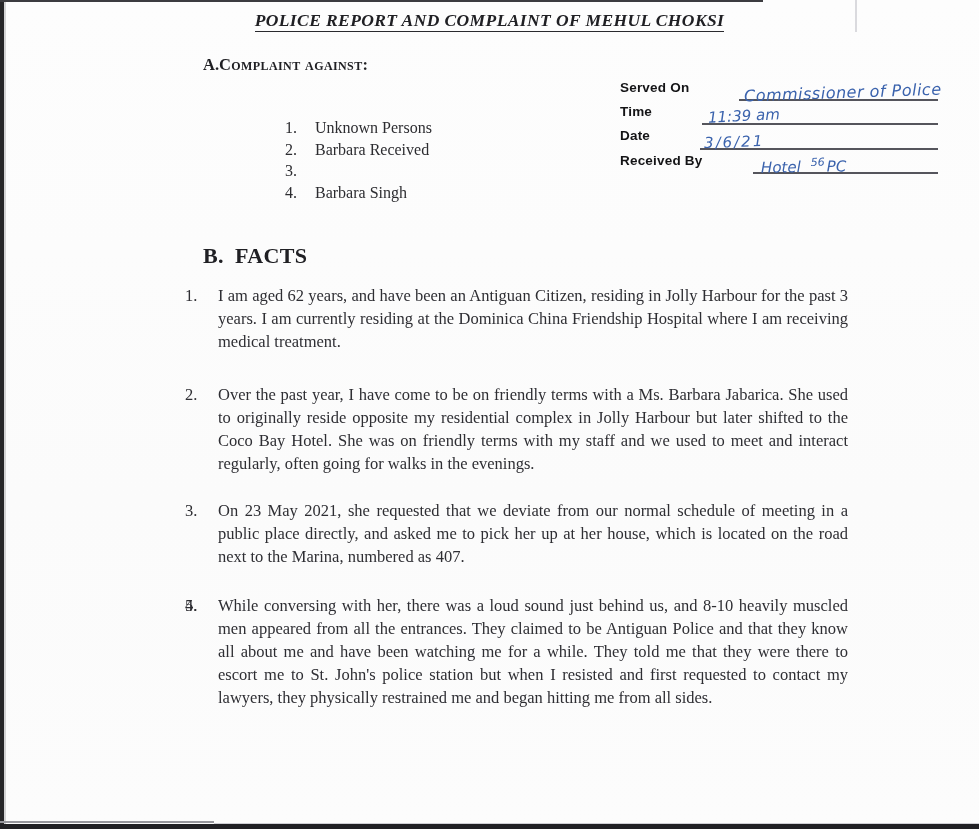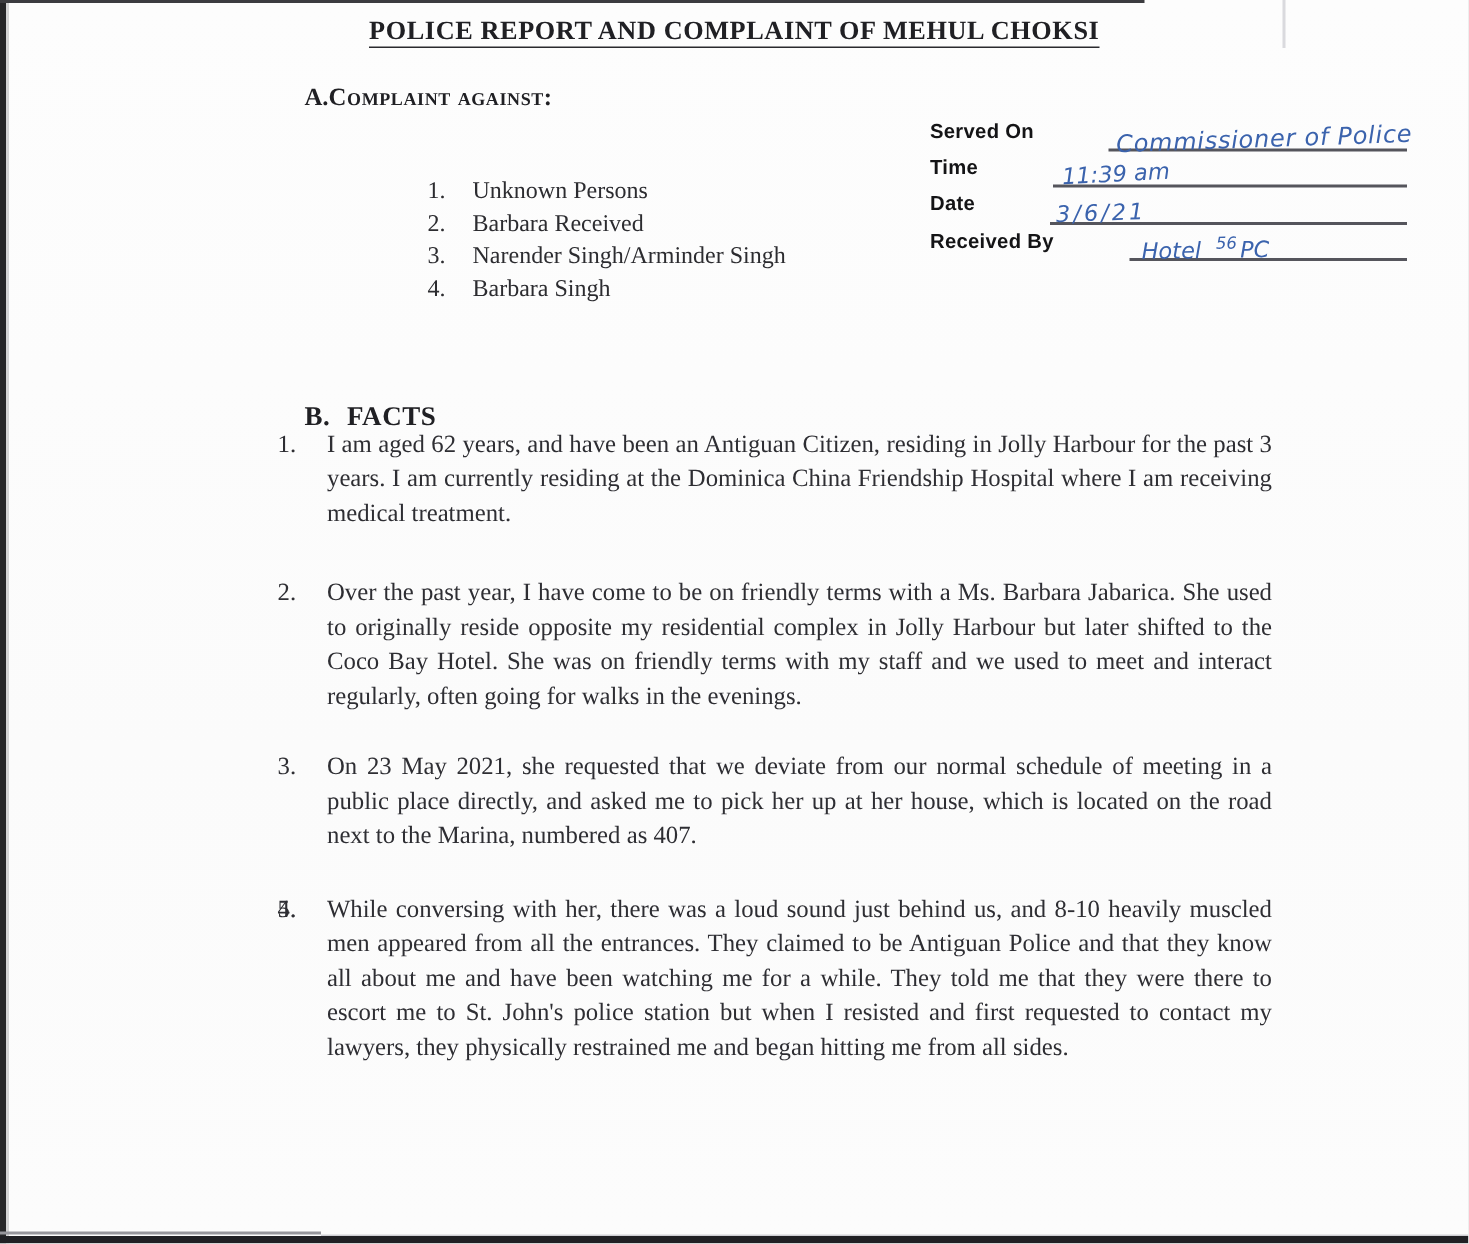--- a/index.html
+++ b/index.html
@@ -18,33 +18,33 @@
   .edge-bottom { position:absolute; left:0; bottom:0; width:979px; height:5px; background:#202024; }
   .edge-bottom-line  { position:absolute; left:0; bottom:6px; width:214px; height:2px; background:#96969c; }
   .edge-bottom-line2 { position:absolute; left:214px; bottom:5px; width:765px; height:1px; background:#cfcfd4; }
   .mark-topright { position:absolute; left:855px; top:0; width:2px; height:32px; background:#dadade; }
 
   
   .title {
     position:absolute; top:10px; left:0; width:100%;
     box-sizing:border-box;
     text-align:center; font-weight:bold; font-size:17.5px;
-    letter-spacing:.4px; color:#202024; white-space:nowrap;
+    letter-spacing:.4px; color:#202024; white-space:nowrap;font-style:italic;
   }
   .title .underlined { border-bottom:1.6px solid #2a2a2e; padding-bottom:1px; }
 
   
   .section-a {
     position:absolute; left:203px; top:55px;
     font-weight:bold; font-size:16.5px; color:#202024;
   }
   .section-a .sc { font-variant:small-caps; letter-spacing:.4px; }
   .section-b {
     position:absolute; left:203px; top:243px;
-    font-weight:bold; font-size:18px; letter-spacing:.4px; color:#202024;margin-top:24px;
+    font-weight:bold; font-size:22px; letter-spacing:.4px; color:#202024;
   }
   .section-b .lbl { margin-left:11px; }
 
   
   .accused-list { position:absolute; left:285px; top:117px; font-size:16px; color:#2c2c30; }
   .accused-item { display:flex; height:21.5px; line-height:21.5px; }
   .accused-item .num { width:30px; }
 
   
   .stamp { position:absolute; left:620px; top:76px; width:318px; font-family:"Liberation Sans", sans-serif; }
@@ -104,21 +104,20 @@
     <div class="accused-item">
       <span class="num">1.</span>
       <span>Unknown Persons</span>
     </div>
     <div class="accused-item">
       <span class="num">2.</span>
       <span>Barbara Received</span>
     </div>
     <div class="accused-item">
       <span class="num">3.</span>
-      <span>Narender Singh/Arminder Singh</span>
     </div>
     <div class="accused-item">
       <span class="num">4.</span>
       <span>Barbara Singh</span>
     </div>
   </div>
 
   <div class="stamp">
     <div class="stamp-row">
       <span class="stamp-label">Served On</span>

